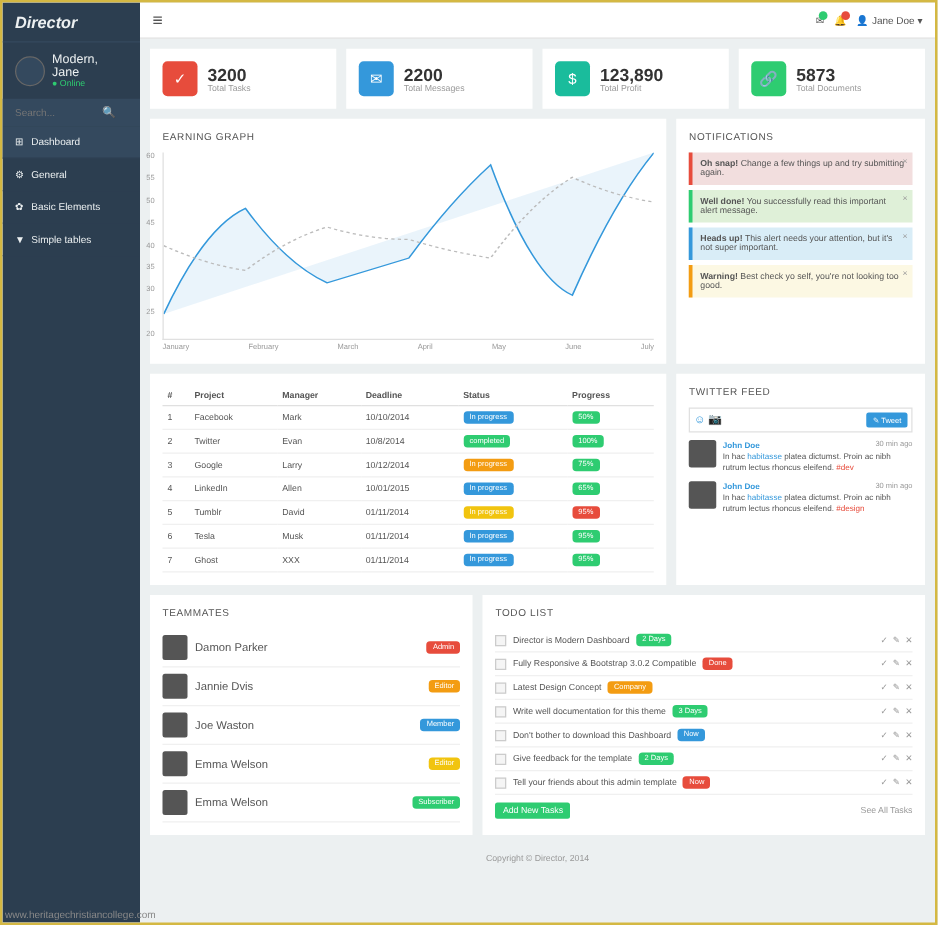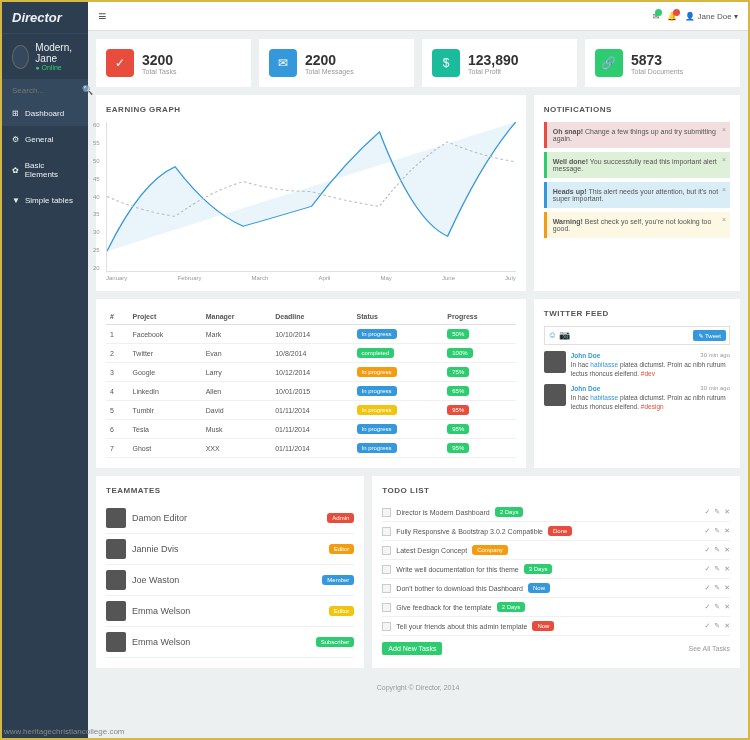--- a/index.html
+++ b/index.html
@@ -1,18 +1,18 @@
 <!DOCTYPE html>
 <html><head>
 <meta charset="utf-8">
 <style>
 *{margin:0;padding:0;box-sizing:border-box;font-family:Arial,sans-serif}
 body{background:#ecf0f1;font-size:9px;color:#555;border:2px solid #d4b843}
 .wrap{display:flex;height:736px}
-.sidebar{width:86px;background:#2c3e50;color:#ecf0f1;flex-shrink:0}
+.sidebar{width:110px;background:#2c3e50;color:#ecf0f1;flex-shrink:0}
 .brand{padding:8px 10px;font-size:13px;font-weight:600;font-style:italic;border-bottom:1px solid #34495e}
 .user-box{padding:8px 10px;display:flex;align-items:center;gap:6px}
 .avatar{width:24px;height:24px;border-radius:50%;background:#34495e;border:1px solid #666}
 .hello{font-size:10px}
 .online{font-size:7px;color:#2ecc71}
 .search{padding:6px 10px;background:#34495e;display:flex;align-items:center}
 .search input{background:transparent;border:none;color:#95a5a6;font-size:8px;width:70px;outline:none}
 .search-icon{color:#95a5b6;font-size:9px}
 .nav{list-style:none}
 .nav li{padding:8px 10px;font-size:8px;display:flex;align-items:center;gap:5px;cursor:pointer;border-bottom:1px solid #2c3e50}
@@ -26,21 +26,21 @@
 .badge-dot{position:absolute;top:-3px;right:-3px;font-size:6px;background:#2ecc71;color:#fff;border-radius:50%;width:7px;height:7px}
 .content{padding:8px;flex:1;overflow-y:auto}
 .stats{display:flex;gap:8px;margin-bottom:8px}
 .stat{flex:1;background:#fff;padding:10px;display:flex;align-items:center;gap:8px}
 .stat-icon{width:28px;height:28px;border-radius:4px;display:flex;align-items:center;justify-content:center;color:#fff;font-size:12px}
 .red{background:#e74c3c}.blue{background:#3498db}.cyan{background:#1abc9c}.green{background:#2ecc71}
 .stat-num{font-size:14px;font-weight:600;color:#333}
 .stat-lbl{font-size:7px;color:#999}
 .row{display:flex;gap:8px;margin-bottom:8px}
 .panel{background:#fff;padding:10px}
-.panel-title{font-size:8px;font-weight:700;color:#555;text-transform:uppercase;letter-spacing:.5px;margin-bottom:8px}
+.panel-title{font-size:8px;font-weight:400;color:#555;text-transform:uppercase;letter-spacing:.5px;margin-bottom:8px}
 .chart-panel{flex:2.2}
 .notif-panel{flex:1}
 .alert{padding:6px;margin-bottom:4px;font-size:7px;border-left:3px solid;position:relative}
 .alert-danger{background:#f2dede;border-color:#e74c3c}
 .alert-success{background:#dff0d8;border-color:#2ecc71}
 .alert-info{background:#d9edf7;border-color:#3498db}
 .alert-warning{background:#fcf8e3;border-color:#f39c12}
 .alert b{font-weight:600}
 .alert-close{position:absolute;right:4px;top:4px;font-size:7px;color:#999}
 .chart{height:150px;position:relative;border-bottom:1px solid #e0e0e0;border-left:1px solid #e0e0e0}
@@ -278,21 +278,21 @@
         </div>
       </div>
 
       <div class="row">
         <div class="panel team-panel">
           <div class="panel-title">TEAMMATES</div>
           <div id="team">
               <div class="teammate">
                 <div class="tm-left">
                   <div class="tm-av"></div>
-                  <span>Damon Editor</span>
+                  <span>Damon Parker</span>
                 </div>
                 <span class="badge b-red">Admin</span>
               </div>
               <div class="teammate">
                 <div class="tm-left">
                   <div class="tm-av"></div>
                   <span>Jannie Dvis</span>
                 </div>
                 <span class="badge b-orange">Editor</span>
               </div>

